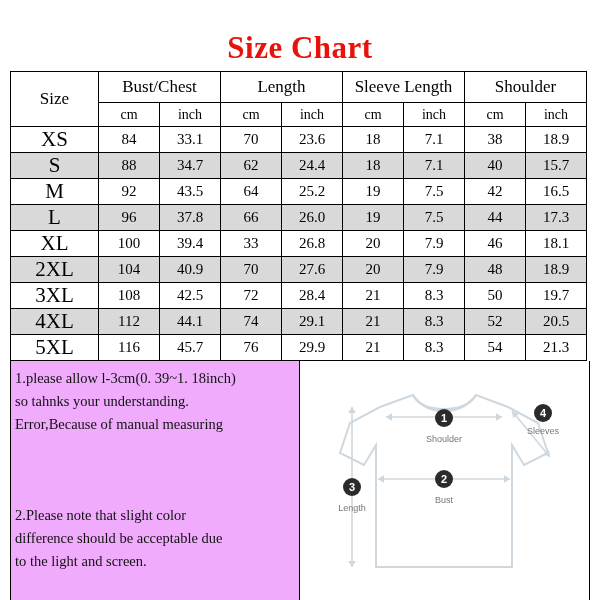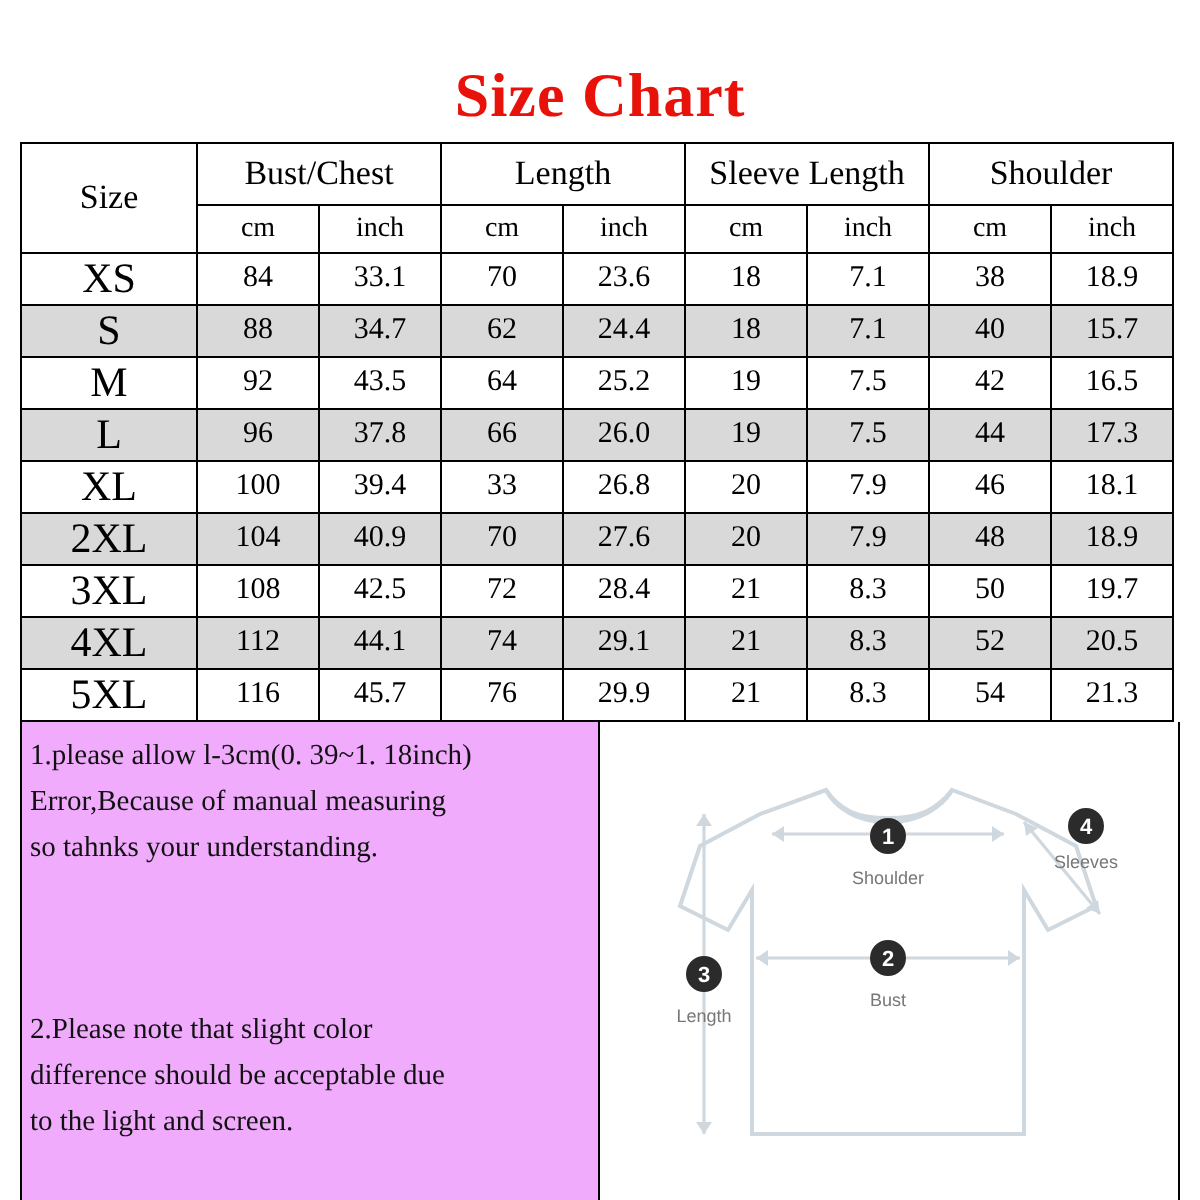--- a/index.html
+++ b/index.html
@@ -260,22 +260,22 @@
         </tr>
       </tbody>
     </table>
   </div>
 
   <div class="bottom">
 
     <div class="notes">
       <div class="note-block-1">
         <p>1.please allow l-3cm(0. 39~1. 18inch)</p>
+        <p>so tahnks your understanding.</p>
         <p>Error,Because of manual measuring</p>
-        <p>so tahnks your understanding.</p>
       </div>
       <div class="note-block-2">
         <p>2.Please note that slight color</p>
         <p>difference should be acceptable due</p>
         <p>to the light and screen.</p>
       </div>
     </div>
 
     <div class="diagram">
       <svg width="289" height="247" viewBox="0 0 289 247" xmlns="http://www.w3.org/2000/svg">

